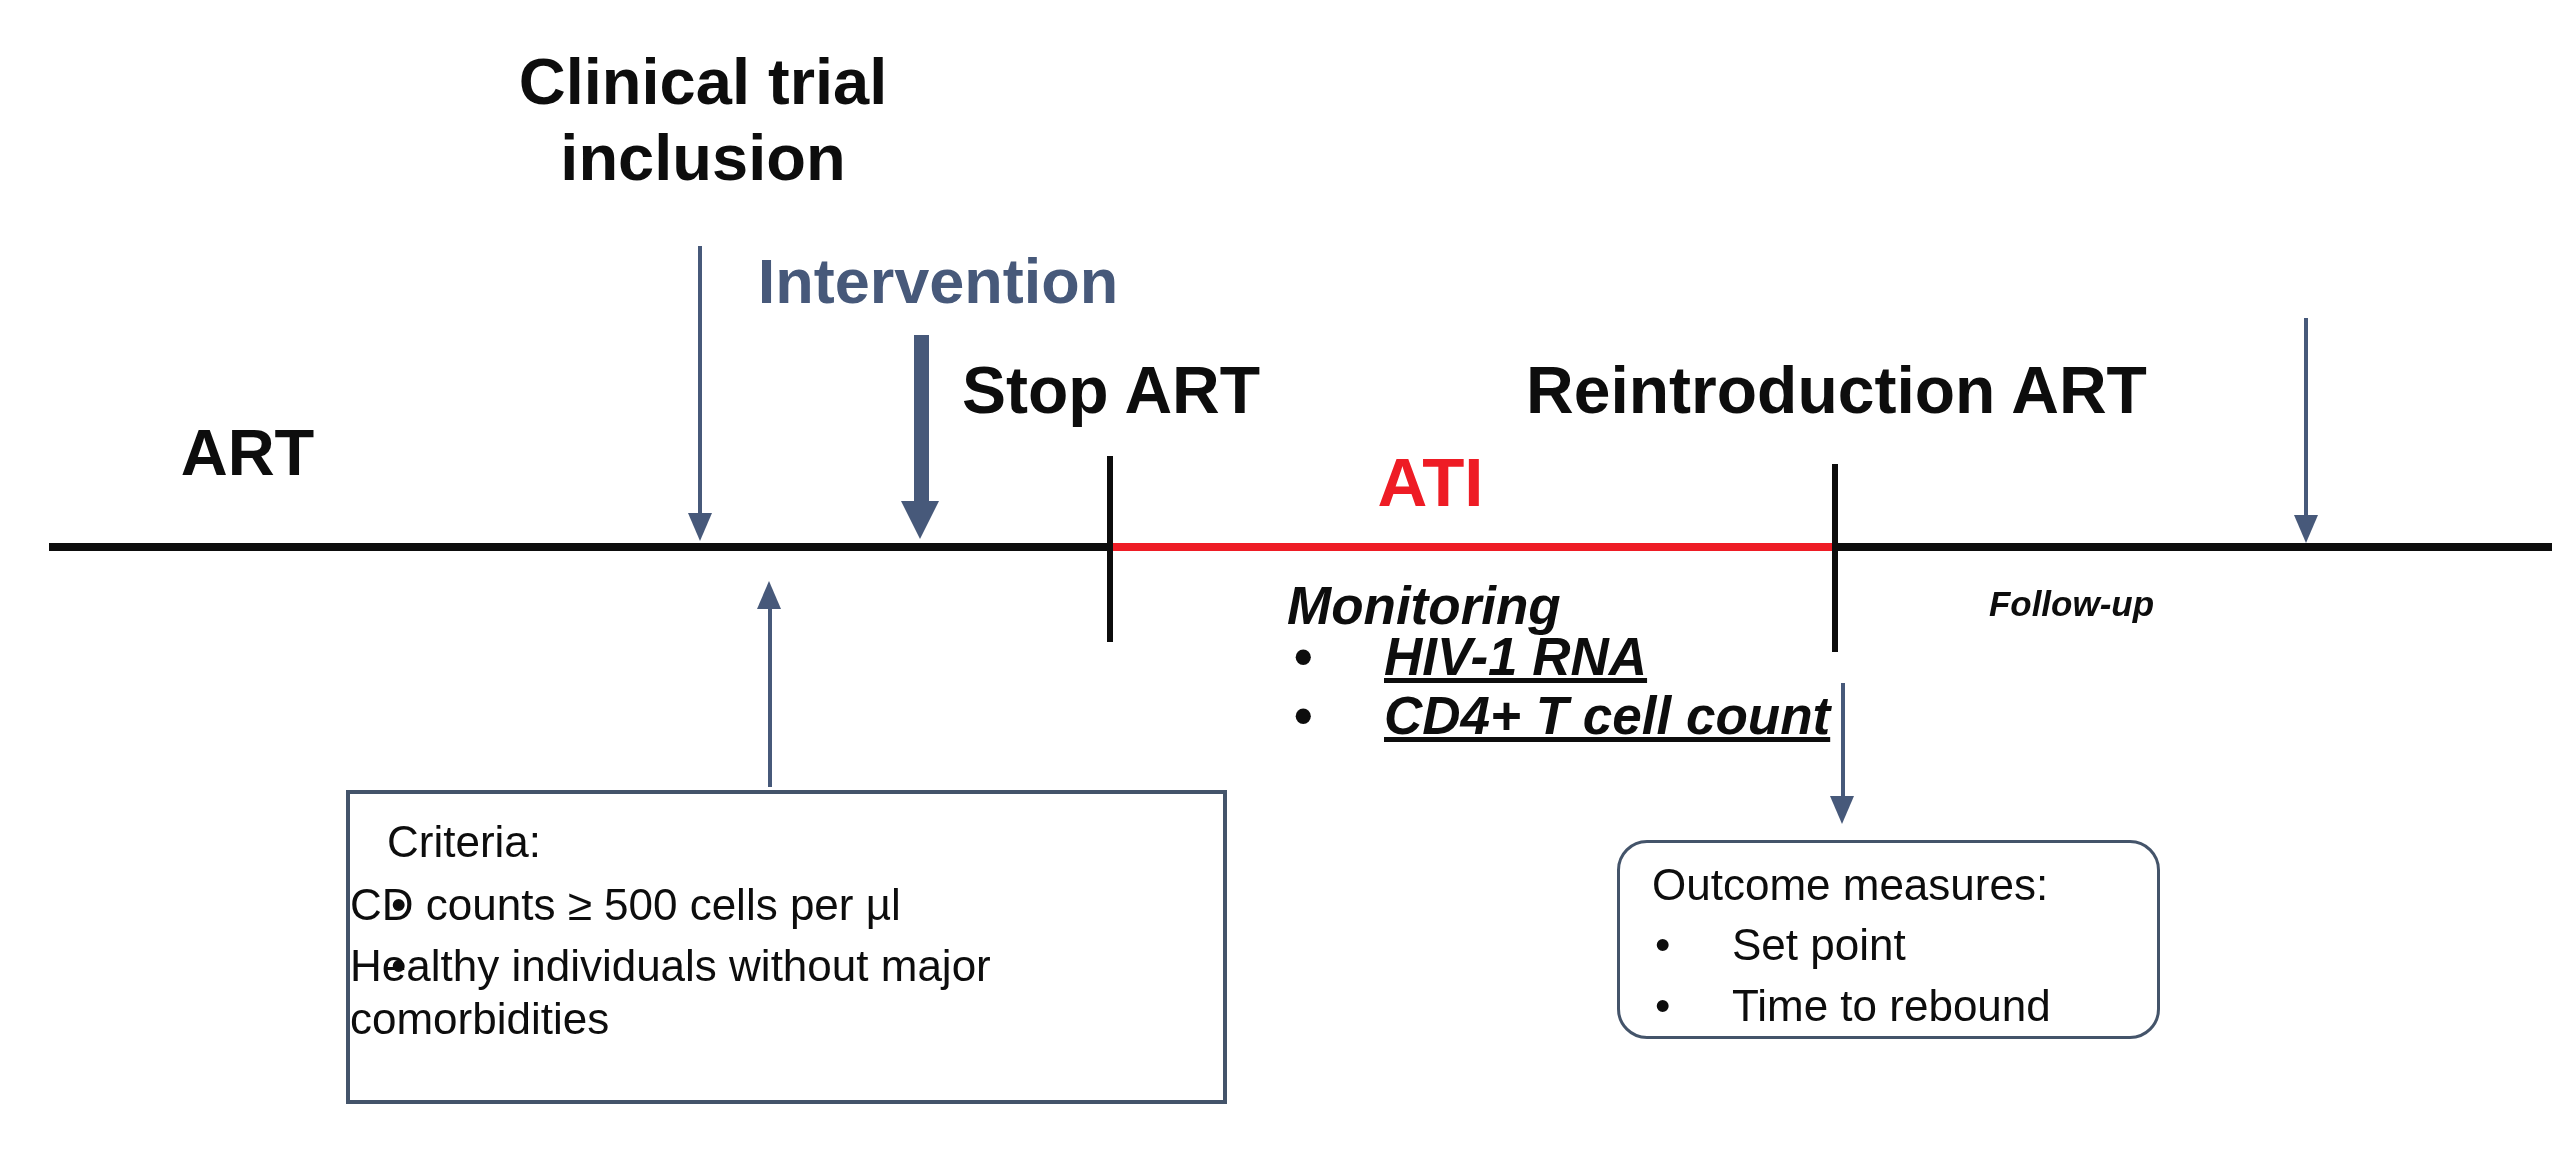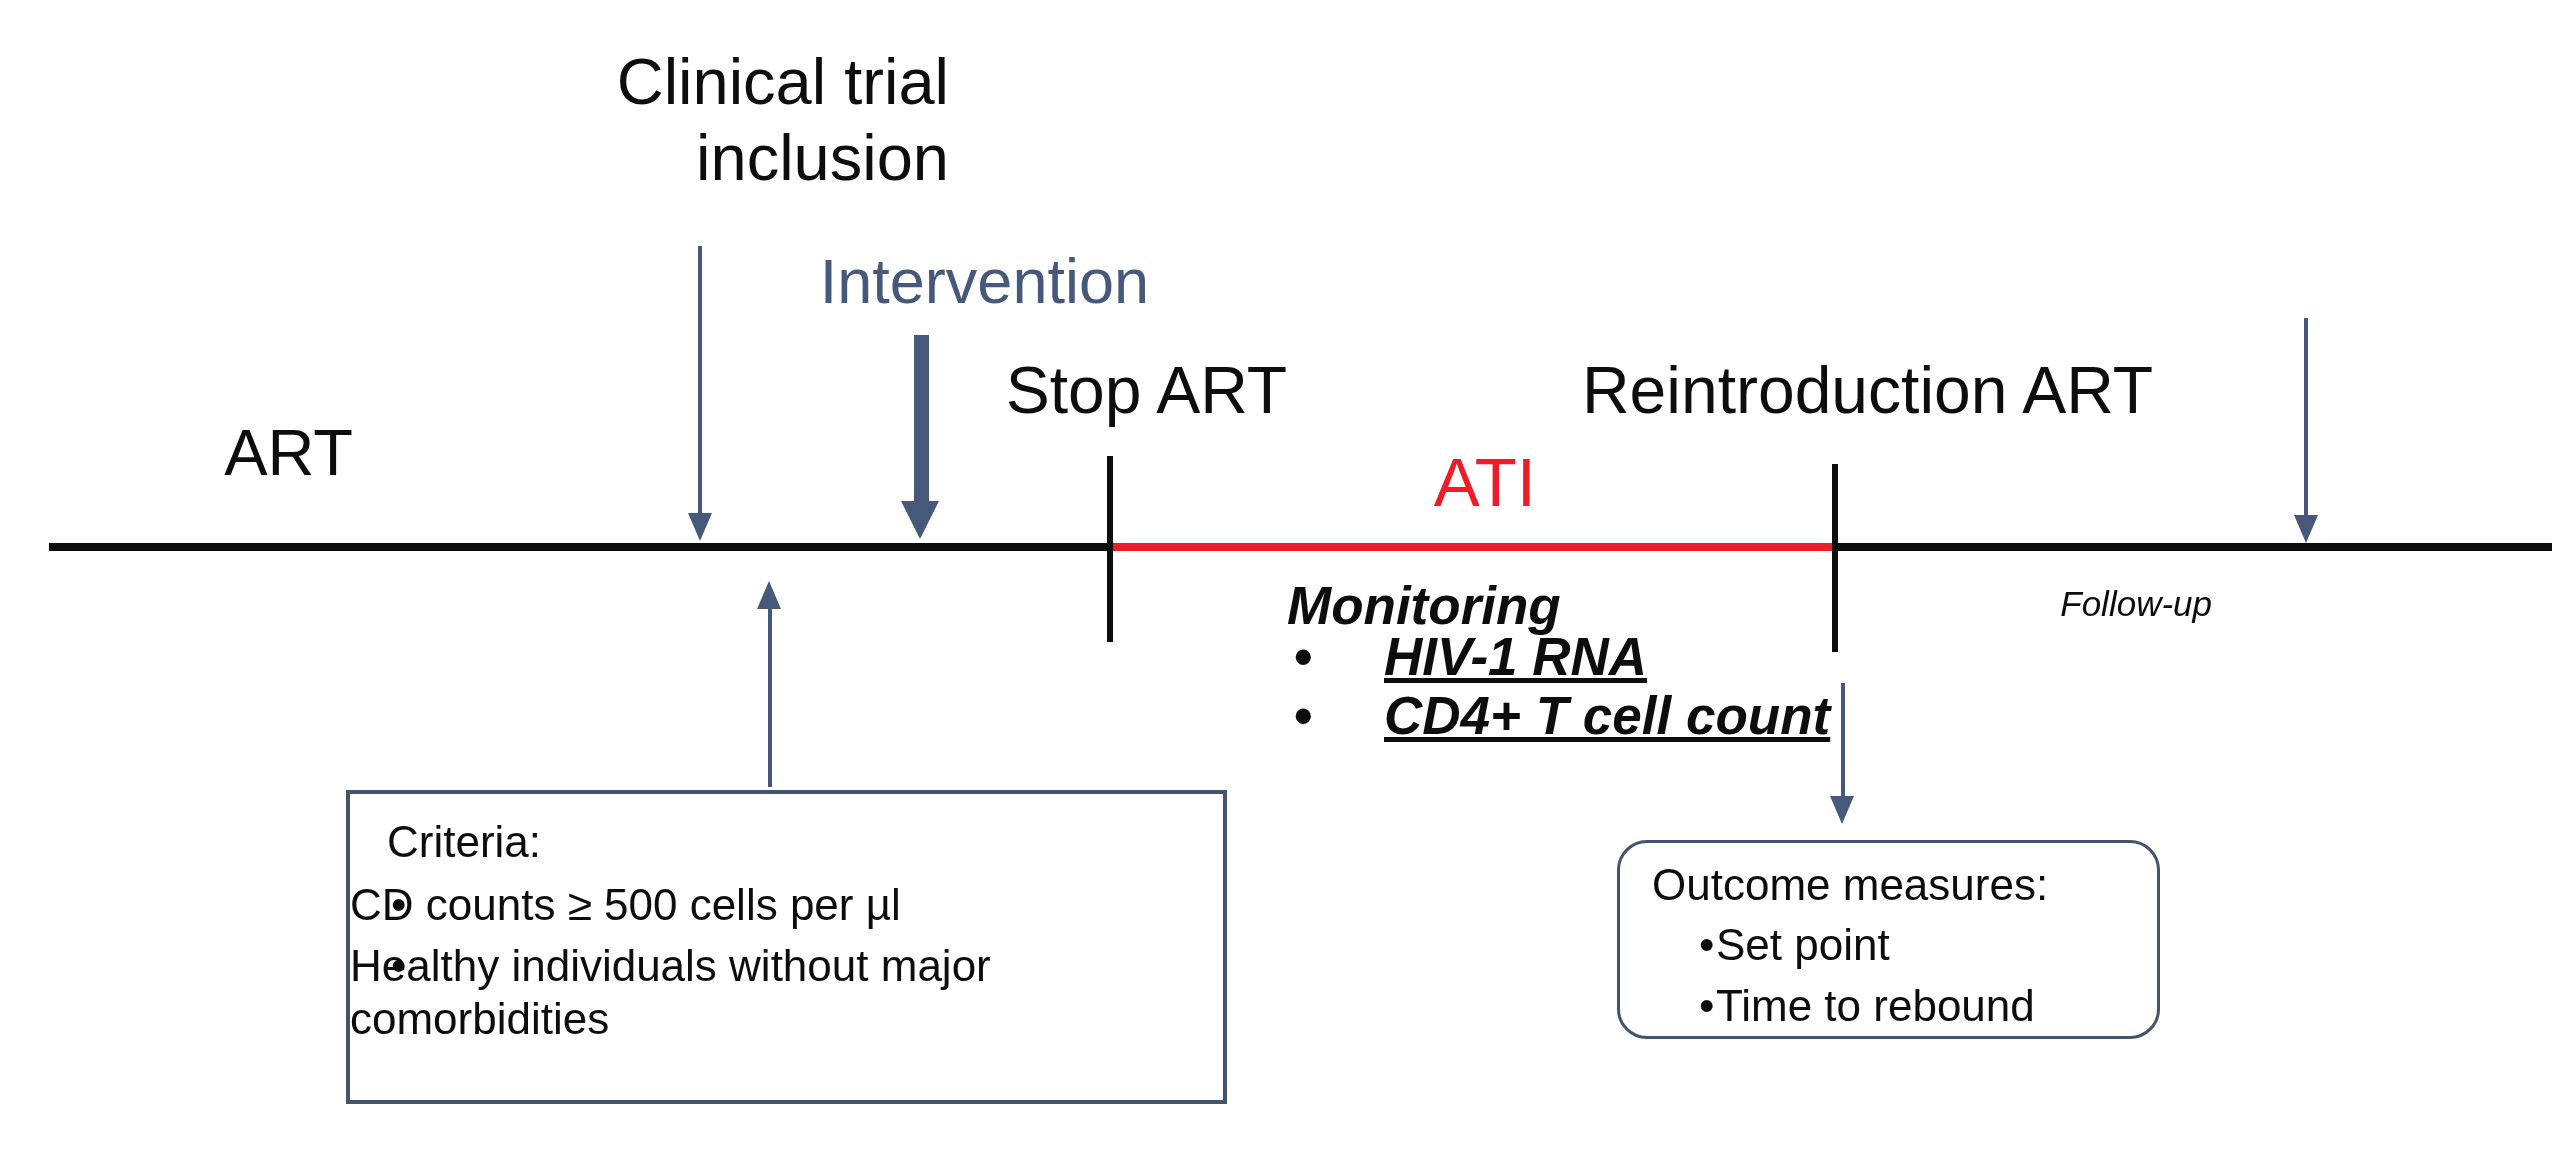--- a/index.html
+++ b/index.html
@@ -57,22 +57,22 @@
     left: 901px; top: 501px;
     width: 0; height: 0;
     border-left: 19.7px solid transparent;
     border-right: 19.7px solid transparent;
     border-top: 38px solid var(--slate-accent, #47597a);
   }
 
   
   .label {
     color: var(--text-black, #0d0d0d);
-    font-weight: 400;
-    text-align: right;
+    font-weight: 700;
+    text-align: center;
     white-space: nowrap;
   }
   .two-line { line-height: 76px; font-size: 65px; }
   .lbl-clinical-inclusion { left: 457px; top: 44px;  width: 492px; }
   .lbl-end-of-trial       { left: 2092px; top: 51px; width: 422px; }
   .lbl-intervention {
     left: 727px; top: 245px; width: 422px;
     font-size: 63px; color: var(--slate-accent, #47597a);
   }
   .lbl-art      { left: 142px;  top: 415px; width: 211px; font-size: 65px; }
@@ -139,25 +139,24 @@
     position: absolute;
     left: 0;
   }
   .criteria-box .box-list li {
     line-height: 53px;
     margin-bottom: 8.4px;
     max-width: 703px;
   }
   .criteria-box .box-list li::before { left: 41px; }
   .outcome-box .box-list li {
-    padding-left: 52px;
+    padding-left: 112px;
     line-height: 51px;
     margin-bottom: 9.8px;
     white-space: nowrap;
-    margin-left: 44px;
   }
   .outcome-box .box-list li::before { left: 35px; }
 </style>
 </head>
 <body>
 
 <div class="canvas">
 
   <div class="abs timeline"></div>
   <div class="abs ati-segment"></div>

